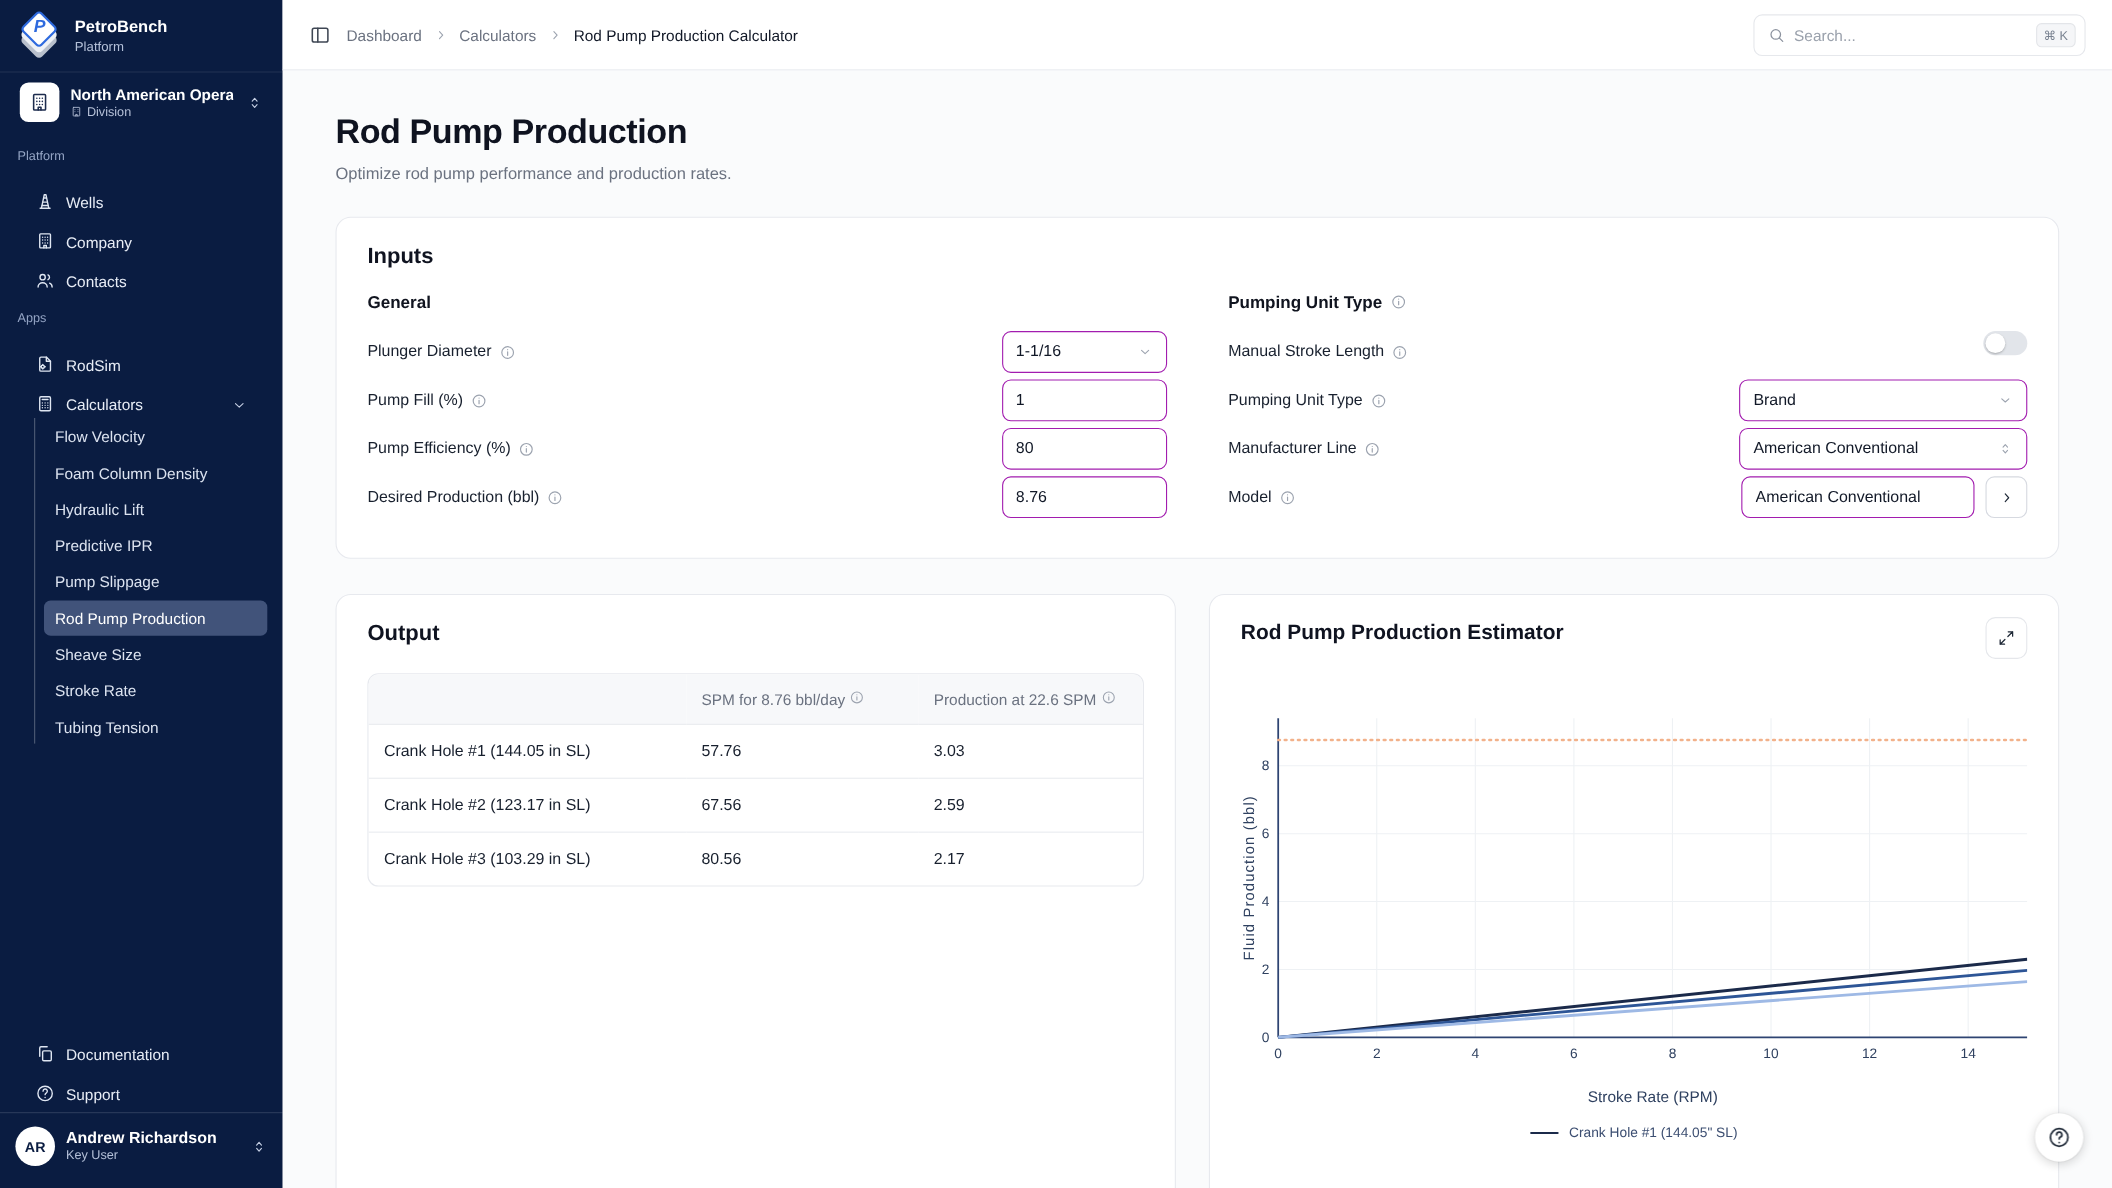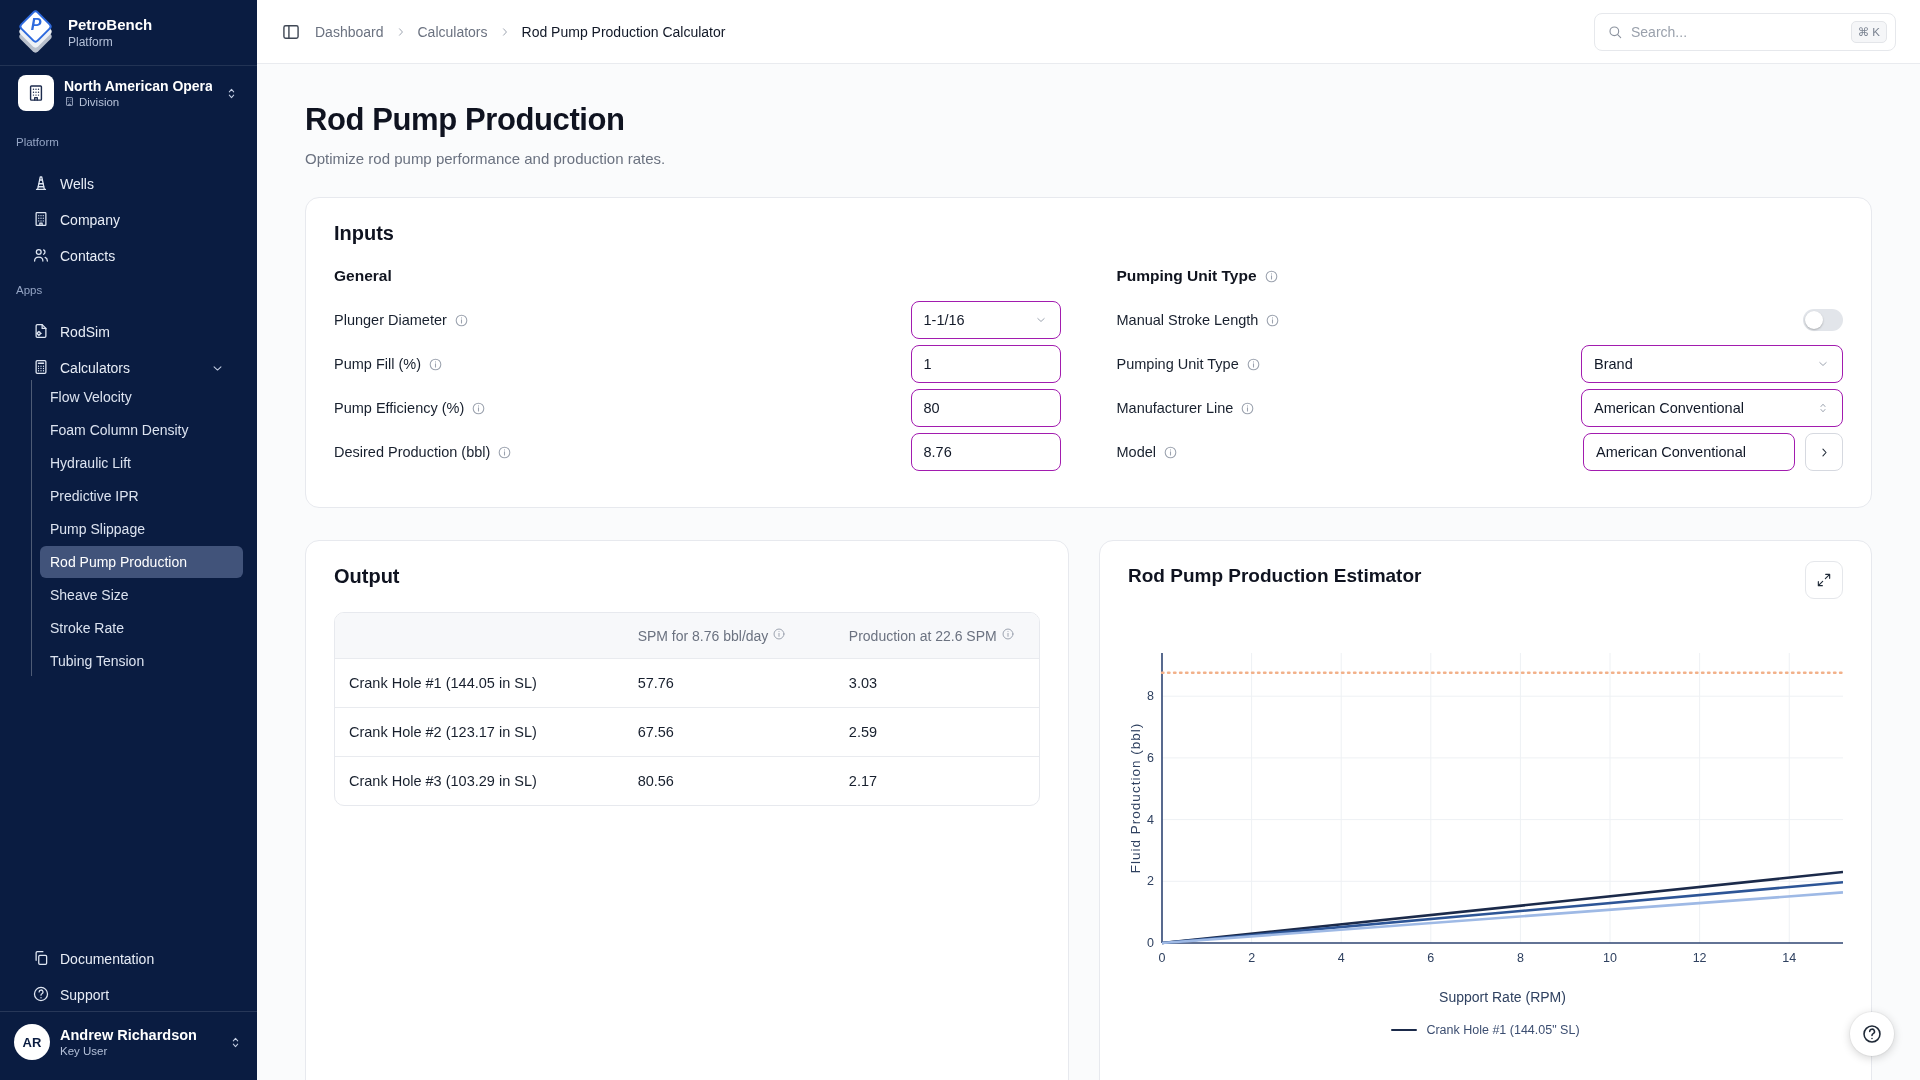--- a/index.html
+++ b/index.html
@@ -60,22 +60,22 @@
 
   .content { flex:1; padding:0 48px; overflow:hidden; }
   .page-head { margin-top:38px; }
   .page-title { font-size:31px; font-weight:700; letter-spacing:-.4px; color:#0f1320; }
   .page-sub { font-size:15px; color:#6b7280; margin-top:12px; }
 
   .card { background:#fff; border:1px solid #e7e9ee; border-radius:14px; }
   .inputs-card { margin-top:30px; padding:24px 28px 30px; }
   .card-h1 { font-size:20px; font-weight:700; color:#0f1320; }
   .cols { display:grid; grid-template-columns:1fr 1fr; gap:56px; margin-top:22px; }
-  .col-h { font-size:15.5px; font-weight:700; color:#10141f; margin-bottom:16px; display:flex; align-items:center; gap:7px; }
-  .frow { display:flex; align-items:center; justify-content:space-between; height:38px; margin-bottom:6px; }
+  .col-h { font-size:15.5px; font-weight:700; color:#10141f; margin-bottom:16px; display:flex; align-items:flex-start; gap:7px; }
+  .frow { display:flex; justify-content:space-between; height:38px; margin-bottom:6px; }
   .flabel { font-size:14.5px; color:#18202e; display:flex; align-items:center; gap:7px; }
   .iico { color:#9ca3af; display:inline-flex; cursor:pointer; }
   .tbox { height:38px; border:1px solid #a21caf; border-radius:8px; background:#fff; display:flex; align-items:center; padding:0 12px; font-size:14.5px; color:#111827; }
   .selbox { justify-content:space-between; gap:10px; cursor:pointer; }
   .selbox .chev { color:#9ca3af; display:flex; }
   .w150 { width:150px; } .w258 { width:262px;margin-left:47px; } .w212 { width:212px; }
   .tbox input { border:none; outline:none; width:100%; font-size:14.5px; font-family:inherit; color:#111827; background:transparent; }
   .toggle { width:40px; height:22px; border-radius:11px; background:#e2e5ea; position:relative; cursor:pointer; }
   .knob { position:absolute; top:2px; left:2px; width:18px; height:18px; border-radius:50%; background:#fff; box-shadow:0 1px 2px rgba(0,0,0,.25); }
   .model-ctl { display:flex; align-items:center; gap:10px; }
@@ -541,21 +541,21 @@
               <text x="482.0263157894737" y="321" text-anchor="middle" font-size="12.5" fill="#2f4160">10</text>
               <text x="571.6315789473684" y="321" text-anchor="middle" font-size="12.5" fill="#2f4160">12</text>
               <text x="661.2368421052632" y="321" text-anchor="middle" font-size="12.5" fill="#2f4160">14</text>
               <text x="26" y="306" text-anchor="end" font-size="12.5" fill="#2f4160">0</text>
               <text x="26" y="244.29787234042553" text-anchor="end" font-size="12.5" fill="#2f4160">2</text>
               <text x="26" y="182.59574468085108" text-anchor="end" font-size="12.5" fill="#2f4160">4</text>
               <text x="26" y="120.89361702127661" text-anchor="end" font-size="12.5" fill="#2f4160">6</text>
               <text x="26" y="59.191489361702125" text-anchor="end" font-size="12.5" fill="#2f4160">8</text>
               <text transform="rotate(-90)" x="-157" y="12" text-anchor="middle" font-size="13.5" letter-spacing="1" fill="#2f4160">Fluid Production (bbl)</text>
             </svg>
-          <div class="xlabel">Support Rate (RPM)</div>
+          <div class="xlabel">Stroke Rate (RPM)</div>
           <div class="legend" id="chart-legend">
               <div class="legend-item">
                 <span class="swatch" style="background: rgb(27, 42, 74);"></span>
                 <span>Crank Hole #1 (144.05" SL)</span>
               </div>
             </div>
         </div>
       </section>
     </div>
   </div>

